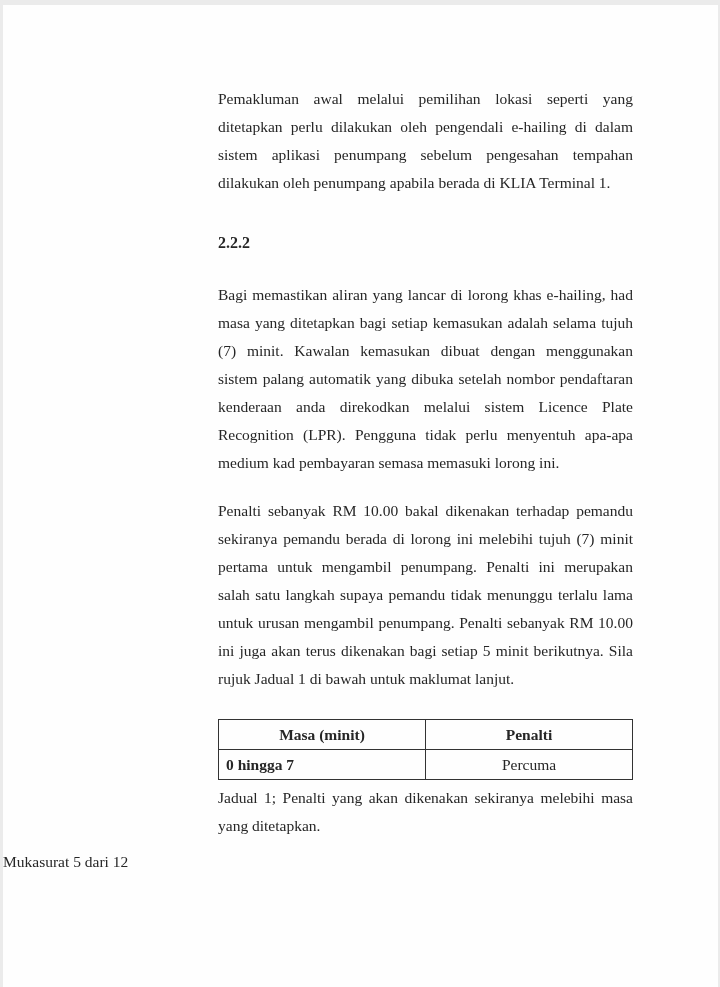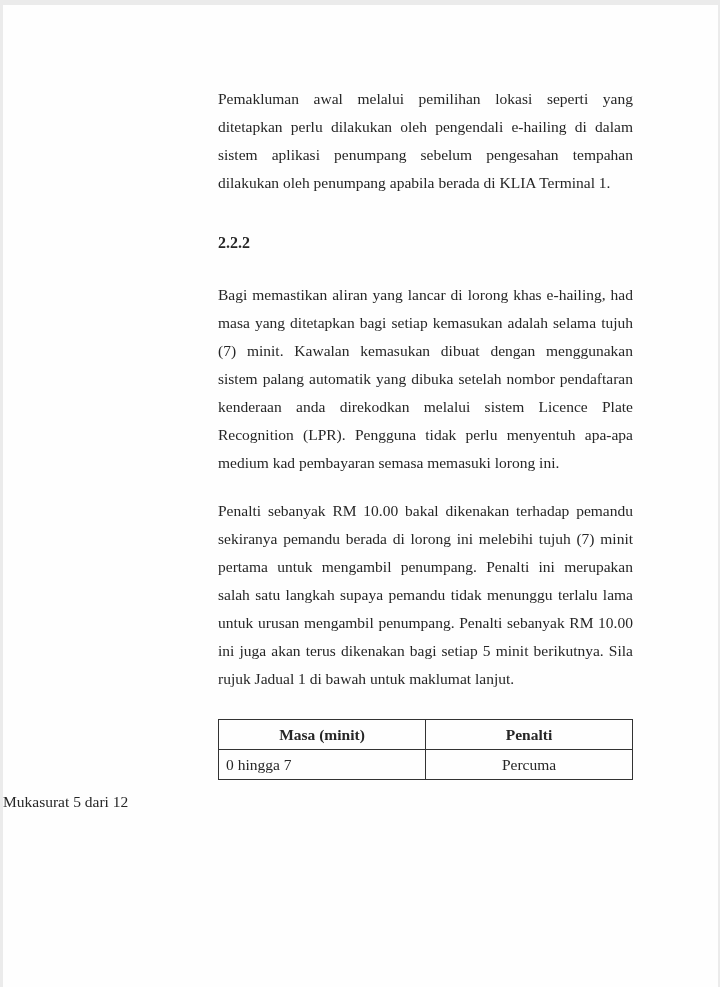--- a/index.html
+++ b/index.html
@@ -52,21 +52,21 @@
     table-layout: fixed;
   }
   table.penalty th, table.penalty td {
     border: 1.5px solid var(--border);
     font-size: 15.5px;
     height: 30px;
     padding: 0;
     vertical-align: middle;
   }
   table.penalty th { font-weight: bold; text-align: center; }
-  table.penalty td.col-0 { text-align: left; padding-left: 7px; }
+  table.penalty td.col-0 { text-align: left; padding-left: 7px; font-weight: bold; }
   table.penalty td.col-1 { text-align: center; }
   .caption { margin-top: 4px; }
   .page-footer {
     margin-top: 8px;
     text-align: left;
     font-size: 15.5px;
     line-height: 28px;
   }
 </style>
 </head>
@@ -93,17 +93,18 @@
           </tr>
         </thead>
       <tbody>
           <tr>
             <td class="col-0">0 hingga 7</td>
             <td class="col-1">Percuma</td>
           </tr>
         </tbody>
     </table>
 
+    <p class="body-text caption">Jadual 1; Penalti yang akan dikenakan sekiranya melebihi masa yang ditetapkan.</p>
 
   </div>
 
   <div class="page-footer">Mukasurat 5 dari 12</div>
 </div>
 
 </body></html>

